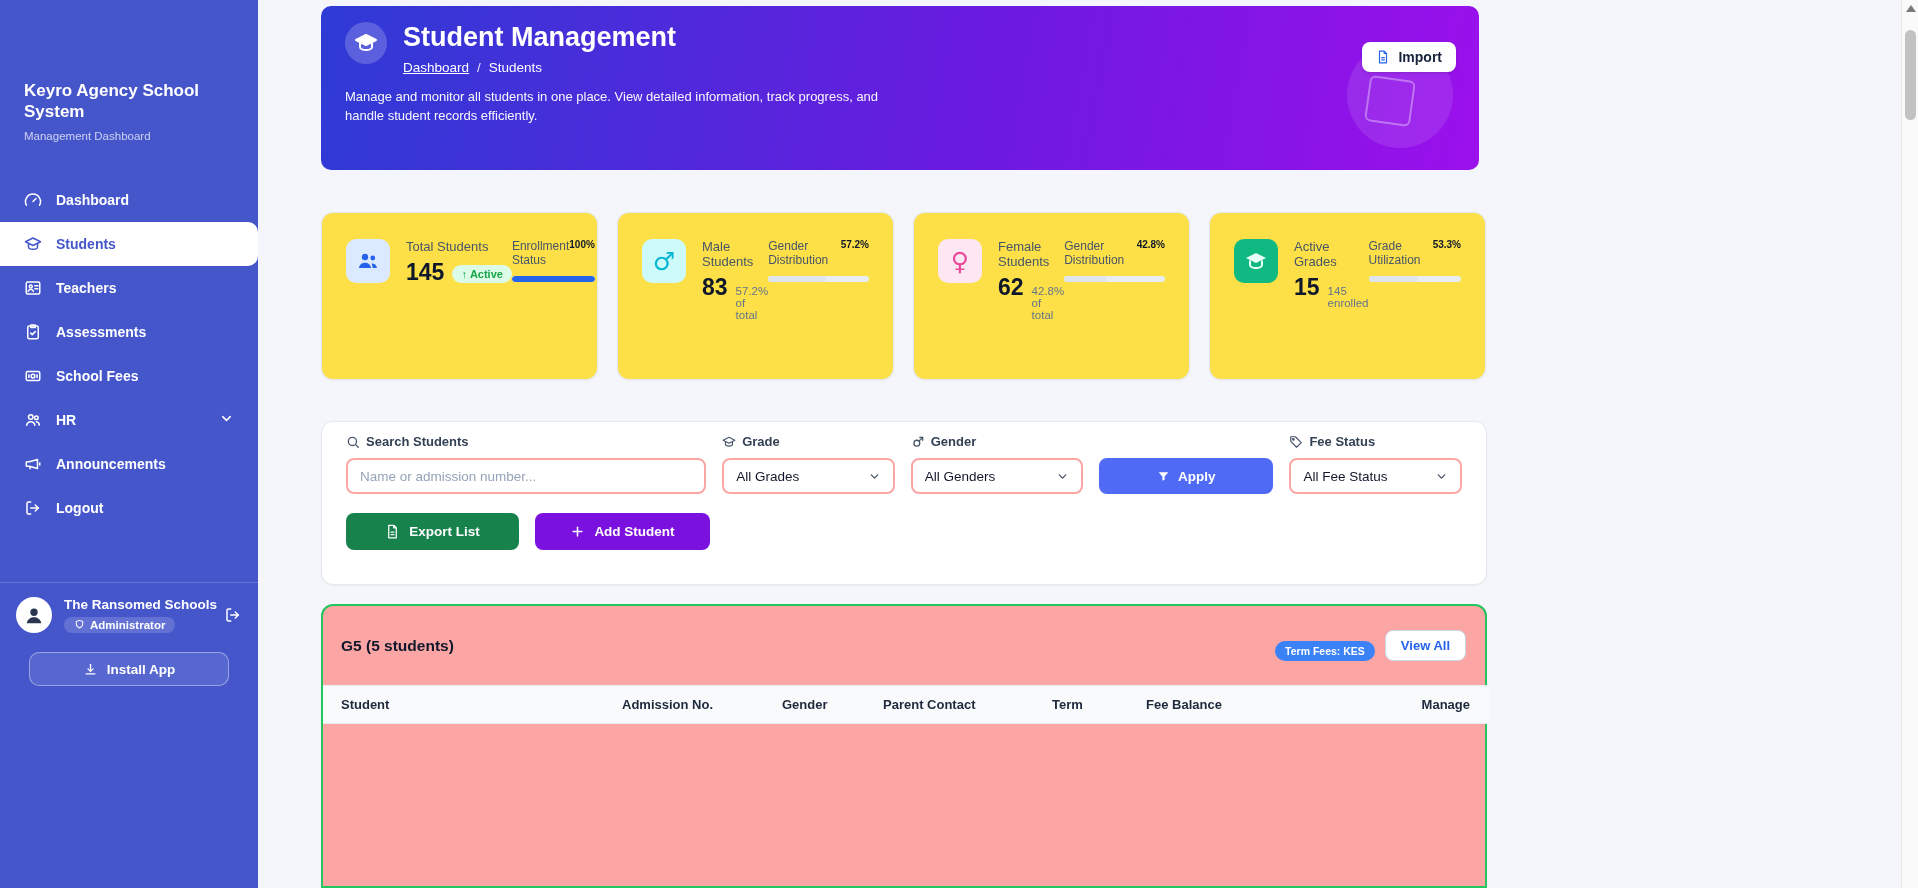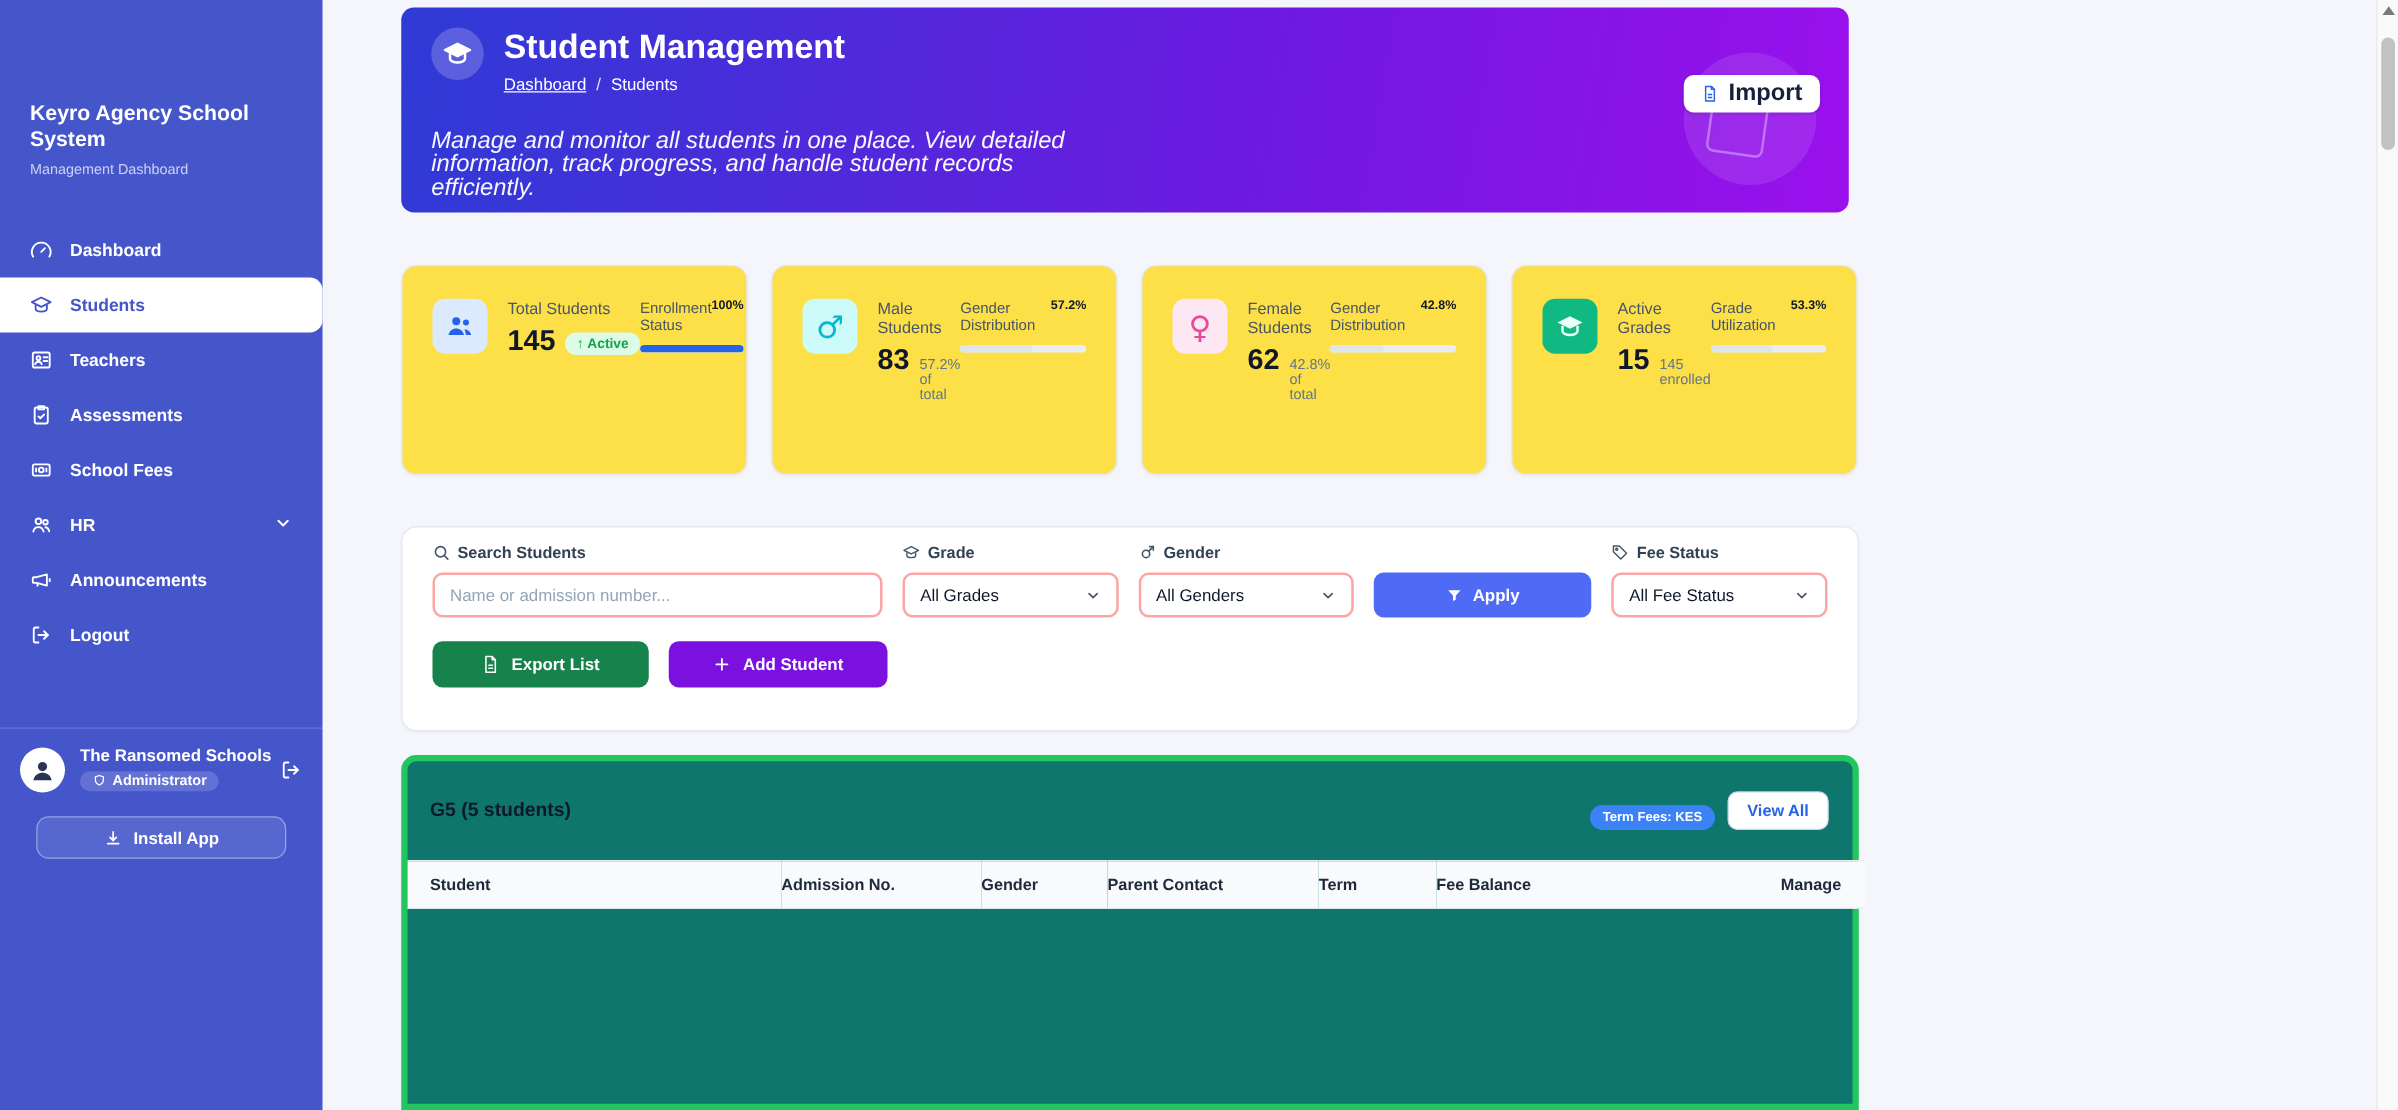--- a/index.html
+++ b/index.html
@@ -61,26 +61,26 @@
     background:linear-gradient(100deg,#2e3bd5 0%,#6c1ae0 58%,#9b10ec 100%);
     color:#fff; padding:16px 24px; overflow:hidden;
   }
   .banner-top { display:flex; gap:16px; align-items:flex-start; }
   .cap-circle { width:42px; height:42px; border-radius:50%; background:rgba(255,255,255,.2); display:flex; align-items:center; justify-content:center; flex:0 0 42px; }
   .cap-circle svg { width:24px; height:24px; }
   .banner-title { font-size:27px; font-weight:bold; line-height:1.15; }
   .breadcrumb { margin-top:7px; font-size:13.5px; display:flex; gap:8px; align-items:center; }
   .breadcrumb .link { text-decoration:underline; cursor:pointer; }
   .breadcrumb .sep { opacity:.85; }
-  .banner-desc { margin-top:28px; font-size:19px; line-height:19px; max-width:548px; color:rgba(255,255,255,.96);font-style:italic; }
+  .banner-desc { margin-top:12px; font-size:13px; line-height:19px; max-width:548px; color:rgba(255,255,255,.96); }
   .deco-circle { position:absolute; right:26px; top:36px; width:106px; height:106px; border-radius:50%; background:rgba(255,255,255,.10); }
   .deco-square { position:absolute; right:66px; top:72px; width:46px; height:46px; border:2px solid rgba(255,255,255,.35); border-radius:6px; transform:rotate(8deg); }
   .import-btn {
-    position:absolute; right:23px; top:54px; height:30px; padding:0 14px;
-    background:#fff; color:#16223b; border-radius:8px; font-size:19px; font-weight:bold;
+    position:absolute; right:23px; top:36px; height:30px; padding:0 14px;
+    background:#fff; color:#16223b; border-radius:8px; font-size:14px; font-weight:bold;
     display:flex; align-items:center; gap:8px; cursor:pointer; z-index:2;
     box-shadow:0 1px 3px rgba(0,0,0,.15);
   }
   .import-btn svg { width:14px; height:14px; color:#2563eb; }
 
   
   .stats-row { display:flex; gap:19px; margin-top:42px; }
   .stat-card {
     width:277px; height:168px; background:#fde047; border:1px solid #e2e8f0; border-radius:12px;
     padding:26px 24px 24px; display:flex; flex-direction:row; justify-content:space-between;
@@ -136,21 +136,21 @@
   .export-btn, .add-btn {
     height:37px; border:none; border-radius:8px; color:#fff; font-size:13.5px; font-weight:bold;
     display:flex; align-items:center; justify-content:center; gap:9px; cursor:pointer; font-family:inherit;
   }
   .export-btn { width:173px; background:#17824b; }
   .add-btn { width:175px; background:#7b11df; }
   .export-btn svg, .add-btn svg { width:15px; height:15px; }
 
   
   .table-card {
-    margin-top:19px; width:1166px; background:#0f766e; border:5px solid #22c55e;
+    margin-top:19px; width:1166px; background:#fca5a5; border:2px solid #22c55e;
     border-radius:12px 12px 0 0; padding-top:24px; height:284px;
     box-shadow:0 1px 2px rgba(15,23,42,.04);
   }
   .table-head { display:flex; align-items:center; justify-content:space-between; padding:0 19px 0 18px; margin-bottom:24px; }
   .group-title { font-size:15.5px; font-weight:bold; color:#0f172a; }
   .group-title .count { font-weight:600; }
   .head-right { display:flex; align-items:flex-end; gap:10px; }
   .term-badge { background:#3b82f6; color:#fff; font-size:10.5px; font-weight:bold; border-radius:10px; padding:4px 10px; }
   .view-all {
     background:#fff; border:1px solid #c9d6ea; color:#2563eb; font-size:13px; font-weight:bold;

